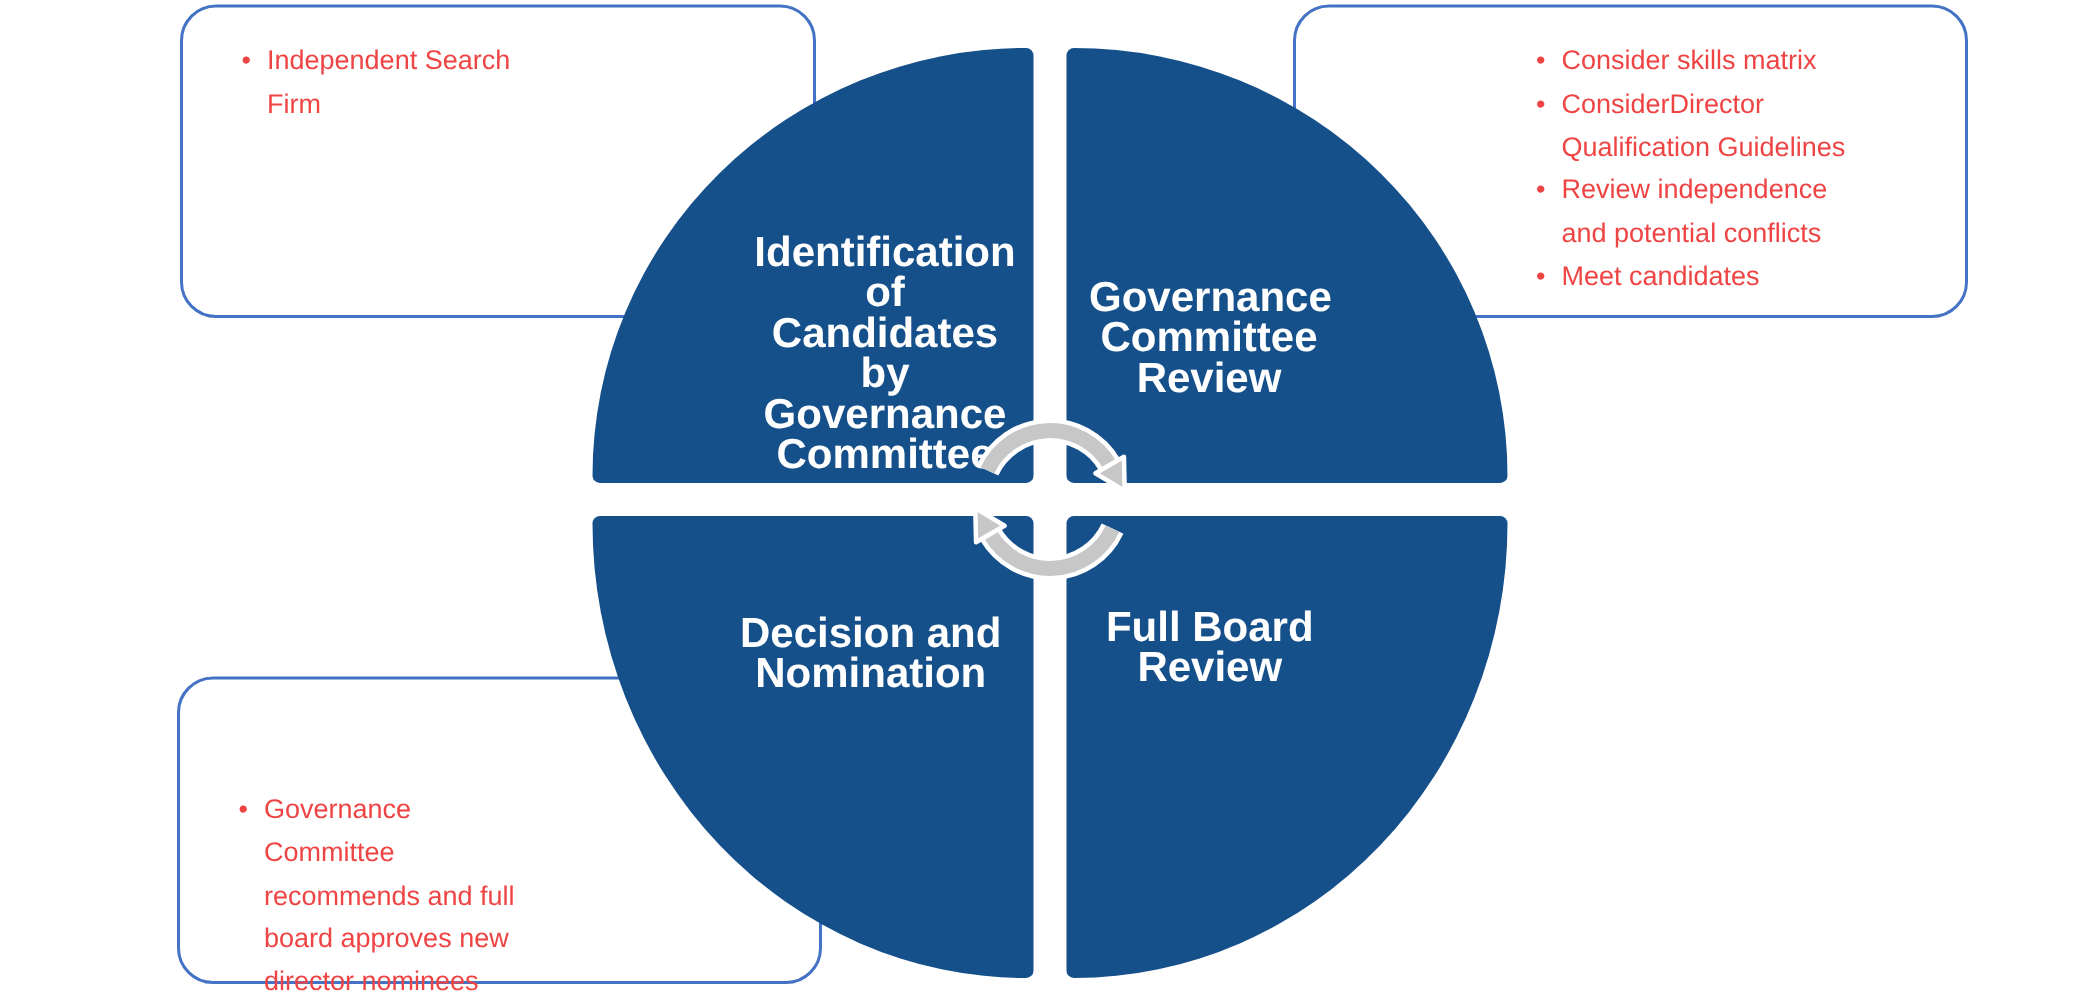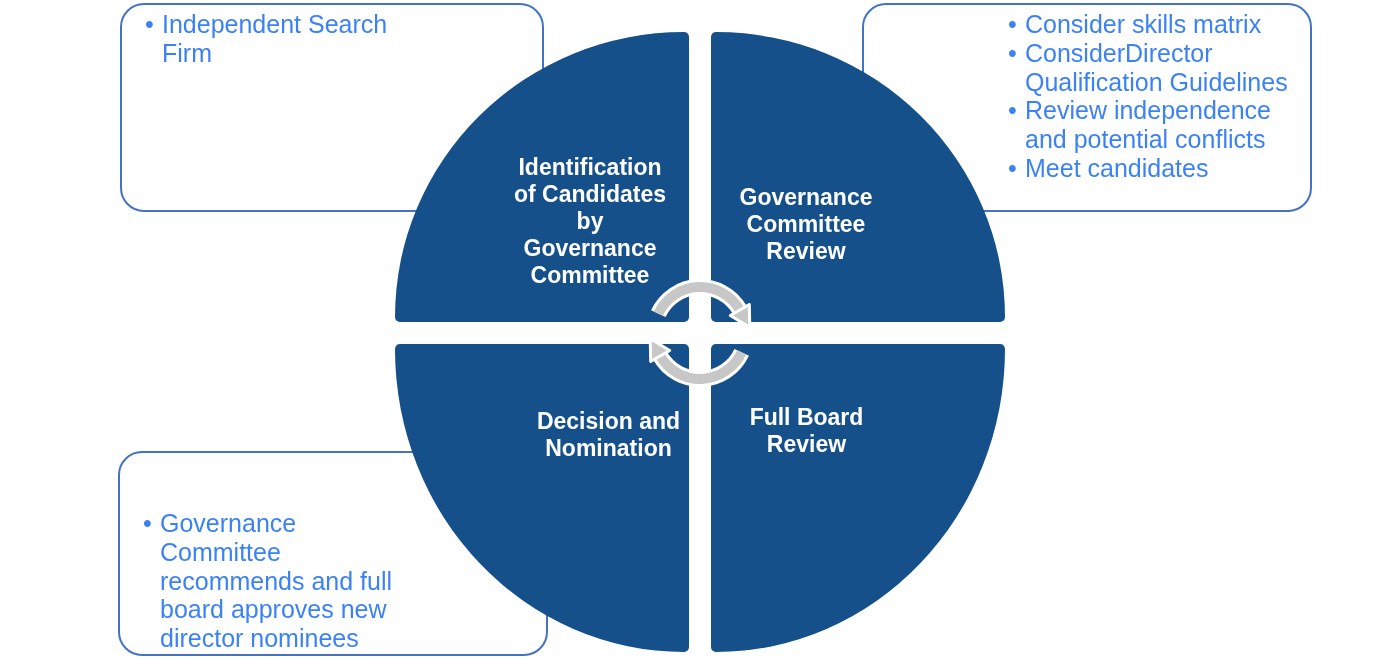--- a/index.html
+++ b/index.html
@@ -11,39 +11,39 @@
   
   .callout {
     position:absolute; box-sizing:border-box; background:#ffffff;
     border:2px solid #4472C4; border-radius:24px; z-index:1;
   }
   .callout-tl { left:120px; top:3px;   width:424px; height:209px; padding:5px 12px 0 23px; }
   .callout-tr { left:862px; top:3px;   width:450px; height:209px; padding:5px 8px 0 144px; }
   .callout-bl { left:118px; top:451px; width:430px; height:205px; padding:56px 12px 0 23px; }
   .callout-br { left:865px; top:450px; width:453px; height:205px; padding:62px 8px 0 135px; }
 
-  ul.bullets { list-style:none; margin:0; padding:0; font-size:25px; line-height:28.8px; color:#3b82f6; }
+  ul.bullets { list-style:none; margin:16px; padding:0; font-size:18px; line-height:28.8px; color:#ef4444; }
   ul.bullets li { position:relative; padding-left:17px; white-space:pre-line; }
   ul.bullets li::before { content:"\2022"; position:absolute; left:0; top:0; }
 
   
   .cycle { position:absolute; left:395px; top:32px; width:610px; height:620px; z-index:2; }
   .quad  { position:absolute; background:#15508B; }
   .quad-tl { left:0;     top:0;     width:294px; height:290px; border-radius:100% 5px 5px 5px; }
   .quad-tr { left:316px; top:0;     width:294px; height:290px; border-radius:5px 100% 5px 5px; }
   .quad-bl { left:0;     top:312px; width:294px; height:308px; border-radius:5px 5px 5px 100%; }
   .quad-br { left:316px; top:312px; width:294px; height:308px; border-radius:5px 5px 100% 5px; }
 
   .qlabel {
-    position:absolute; color:#ffffff; font-weight:bold; font-size:23px;
+    position:absolute; color:#ffffff; font-weight:bold; font-size:28px;
     line-height:27px; text-align:center; white-space:pre-line;
   }
   .qlabel-tl { left:105px; top:122px; width:180px; }
   .qlabel-tr { left:15px;  top:152px; width:160px; }
-  .qlabel-bl { left:116px; top:64px;  width:195px; }
+  .qlabel-bl { left:88px; top:64px;  width:195px; }
   .qlabel-br { left:18px;  top:60px;  width:155px; }
 
   .arrows { position:absolute; left:0; top:0; width:610px; height:620px; z-index:3; }
 </style>
 </head>
 <body>
 
 <div class="canvas">
 
   <div class="callout callout-tl">

